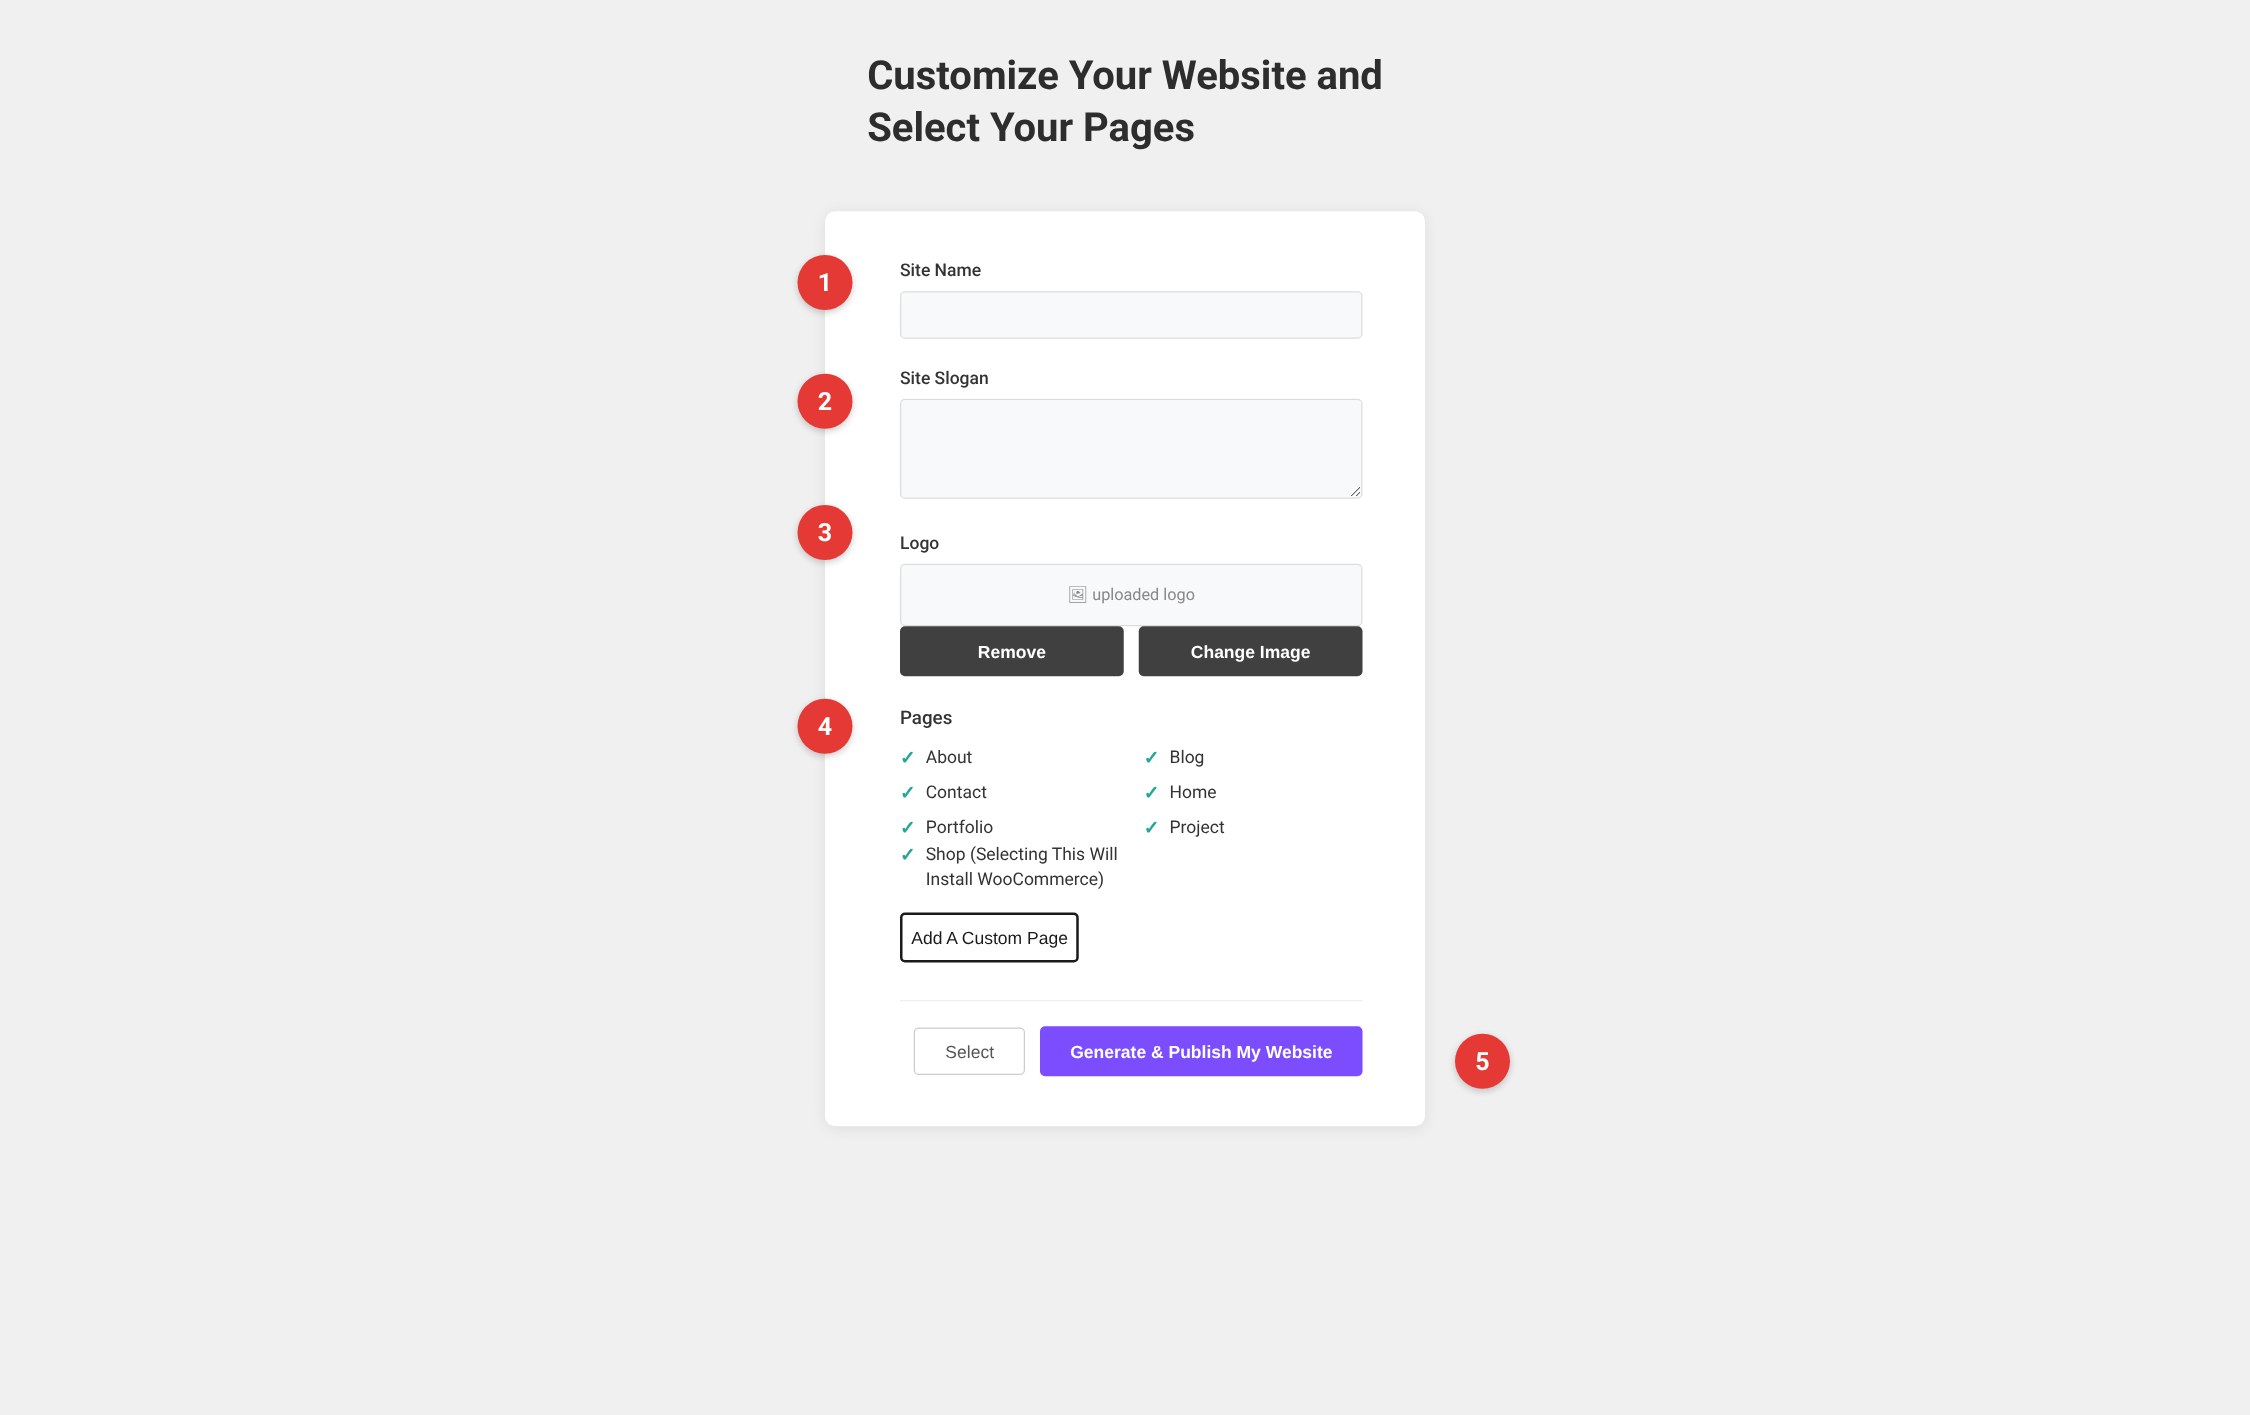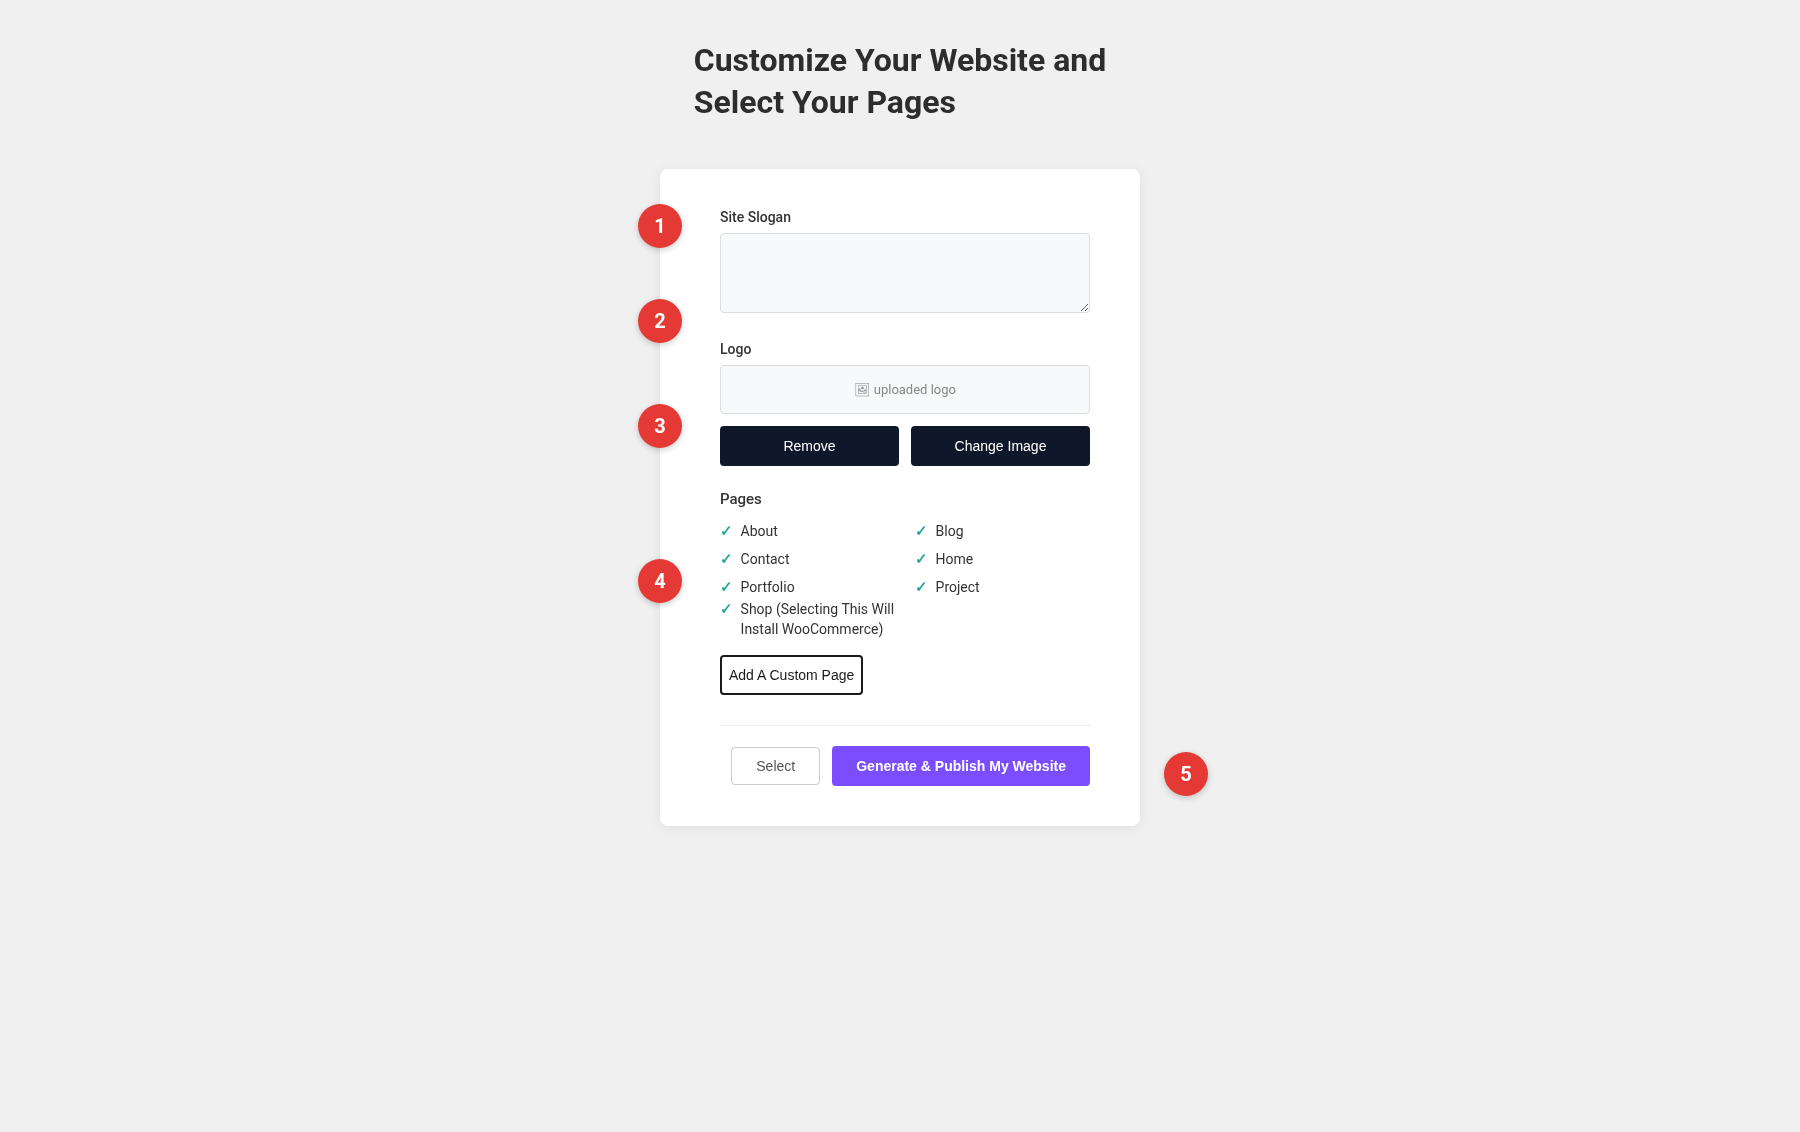--- a/index.html
+++ b/index.html
@@ -86,37 +86,36 @@
 
     .logo-preview {
       width: 100%;
       border: 1px solid #ddd;
       border-radius: 4px;
       background: #f8f9fa;
       padding: 16px;
       text-align: center;
       font-size: 13px;
       color: #888;
-      margin-bottom: 12px;
     }
 
     .logo-buttons {
       display: flex;
       gap: 12px;
     }
 
     .btn-dark {
       flex: 1;
-      background: #0f172a;
+      background: #404040;
       color: #fff;
       border: none;
       border-radius: 4px;
       padding: 12px;
       font-size: 14px;
-      font-weight: 400;
+      font-weight: 700;
       cursor: pointer;
     }
 
     .pages-section {
       margin-top: 8px;
       margin-bottom: 20px;
     }
 
     .pages-label {
       font-size: 15px;
@@ -251,20 +250,24 @@
   </div>
   <div class="step-badge step4">
     <span>4</span>
   </div>
   <div class="step-badge step5">
     <span>5</span>
   </div>
 
   <div class="card">
 
+    <div class="form-group">
+      <label class="form-label">Site Name</label>
+      <input class="form-input" type="text" placeholder="" style="">
+    </div>
 
     <div class="form-group">
       <label class="form-label">Site Slogan</label>
       <textarea class="form-textarea" style=""></textarea>
     </div>
 
     <div class="form-group">
       <label class="form-label">Logo</label>
       <div class="logo-preview">
         <span>🖼 uploaded logo</span>

